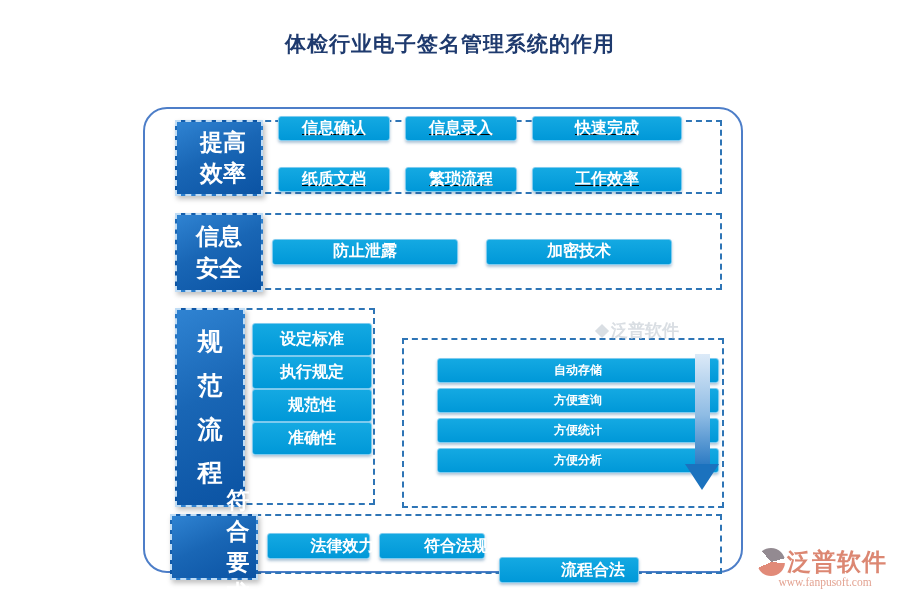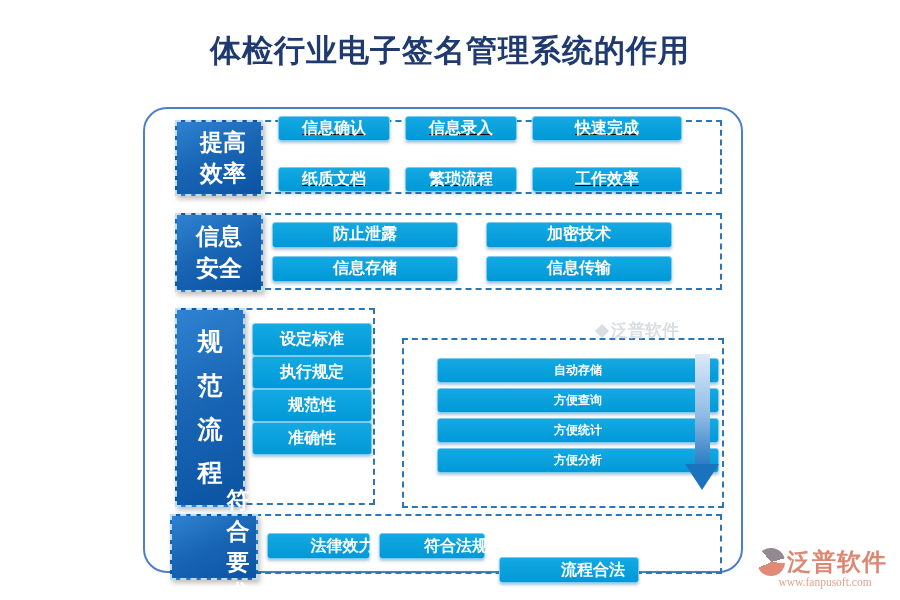--- a/index.html
+++ b/index.html
@@ -1,20 +1,20 @@
 <!DOCTYPE html>
 <html><head>
 <meta charset="utf-8">
 <style>
   html,body{margin:0;padding:0;background:#ffffff;}
   body{font-family:"Liberation Serif","DejaVu Serif",serif;}
   .canvas{position:relative;width:900px;height:600px;background:#ffffff;overflow:hidden;}
 
   .title{position:absolute;left:0;top:30px;width:100%;margin:0;text-align:center;
-         font-size:31px;font-weight:bold;color:#1E3A6E;letter-spacing:1px;}
+         font-size:21px;font-weight:bold;color:#1E3A6E;letter-spacing:1px;}
 
   .container{position:absolute;left:143px;top:107px;width:600px;height:466px;
              border:2px solid #4D7EC8;border-radius:24px;box-sizing:border-box;}
 
   .sec{position:absolute;border:2px dashed #2E75B6;box-sizing:border-box;background:transparent;}
 
   .sec-label{position:absolute;z-index:2;box-sizing:border-box;
              background:linear-gradient(155deg,#2F83D2 0%,#1966B5 45%,#0B53A3 100%);
              border:2px dashed #BFDCF5;color:#ffffff;font-weight:bold;font-size:23px;
              line-height:1.35;display:flex;align-items:center;justify-content:center;
@@ -114,24 +114,20 @@
   </div>
 
   <div class="sec sec-sec">
     <div class="sec-label">信息
 安全</div>
     <div class="rows">
       <div class="row">
         <div class="btn">防止泄露</div>
         <div class="btn">加密技术</div>
       </div>
-      <div class="row">
-        <div class="btn">信息存储</div>
-        <div class="btn">信息传输</div>
-      </div>
     </div>
   </div>
 
   <div class="sec sec-proc">
     <div class="sec-label">规
 范
 流
 程</div>
     <div class="col">
       <div class="btn">设定标准</div>

